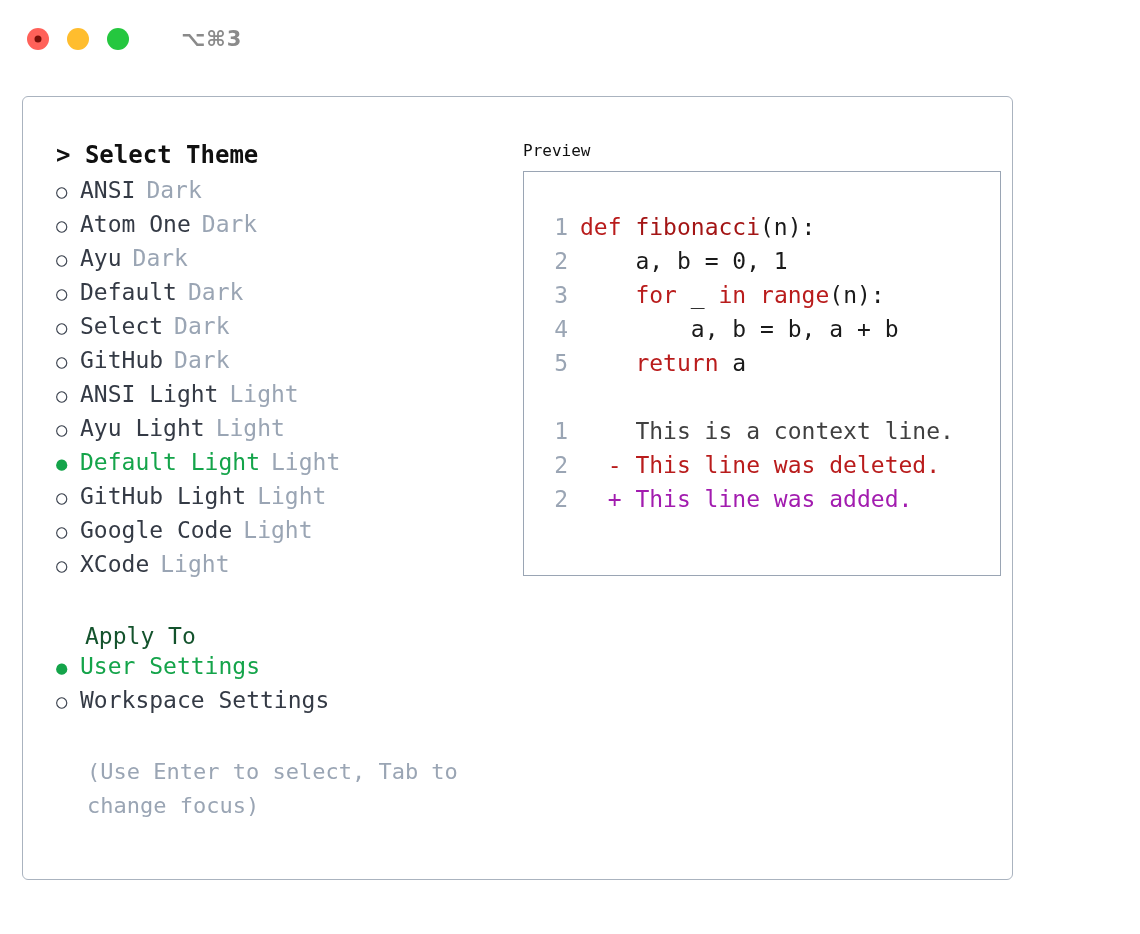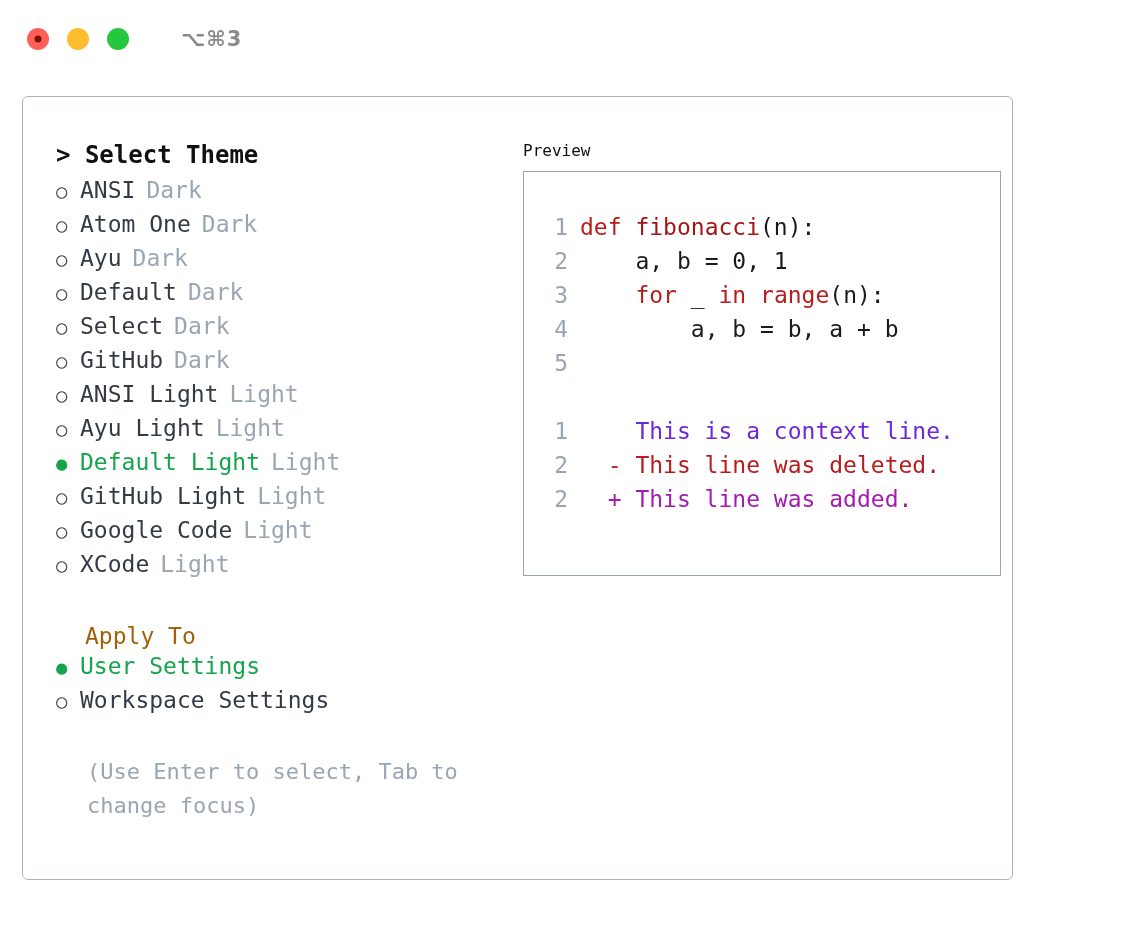--- a/index.html
+++ b/index.html
@@ -126,21 +126,21 @@
   }
   .opt-label { color: #343a45; }
   .opt-row.selected .opt-label { color: #14a44a; }
   .opt-tag {
     color: #9aa5b4;
     margin-left: 11px;
   }
   .section-gap { height: 34px; }
   .sub-heading {
     font-size: 23px;
-    color: #a16207;
+    color: #14532d;
     padding-left: 29px;
     height: 34px;
     line-height: 34px;
     white-space: pre;
   }
   .hint {
     margin-top: 34px;
     font-size: 22px;
     color: #9aa5b4;
     line-height: 34px;
@@ -170,21 +170,21 @@
     width: 26px;
     flex: none;
     text-align: right;
     color: #9aa5b4;
     margin-right: 12px;
   }
   .code-text { color: #1a1a1a; }
   .kw { color: #b91c1c; }
   .fn { color: #a31515; }
   .blank-line { height: 34px; }
-  .diff-ctx { color: #6d28d9; }
+  .diff-ctx { color: #404040; }
   .diff-del { color: #b91c1c; }
   .diff-add { color: #a21caf; }
 </style>
 </head>
 <body>
 
 <div class="window">
 
   <div class="titlebar">
     <div class="lights">
@@ -227,21 +227,21 @@
       </div>
 
       <div class="right-pane">
         <div class="preview-heading">Preview</div>
         <div class="preview-box">
           <div id="code-lines">
               <div class="code-line"><span class="lineno">1</span><span class="code-text"><span class="kw">def </span><span class="fn">fibonacci</span><span>(n):</span></span></div>
               <div class="code-line"><span class="lineno">2</span><span class="code-text">    <span>a, b = 0, 1</span></span></div>
               <div class="code-line"><span class="lineno">3</span><span class="code-text">    <span class="kw">for </span><span>_ </span><span class="kw">in </span><span class="kw">range</span><span>(n):</span></span></div>
               <div class="code-line"><span class="lineno">4</span><span class="code-text">        <span>a, b = b, a + b</span></span></div>
-              <div class="code-line"><span class="lineno">5</span></div>
+              <div class="code-line"><span class="lineno">5</span><span class="code-text">    <span class="kw">return </span><span>a</span></span></div>
             </div>
           <div class="blank-line"></div>
           <div id="diff-lines">
               <div class="code-line"><span class="lineno">1</span><span class="diff-ctx">    This is a context line.</span></div>
               <div class="code-line"><span class="lineno">2</span><span class="diff-del">  - This line was deleted.</span></div>
               <div class="code-line"><span class="lineno">2</span><span class="diff-add">  + This line was added.</span></div>
             </div>
         </div>
       </div>
 

